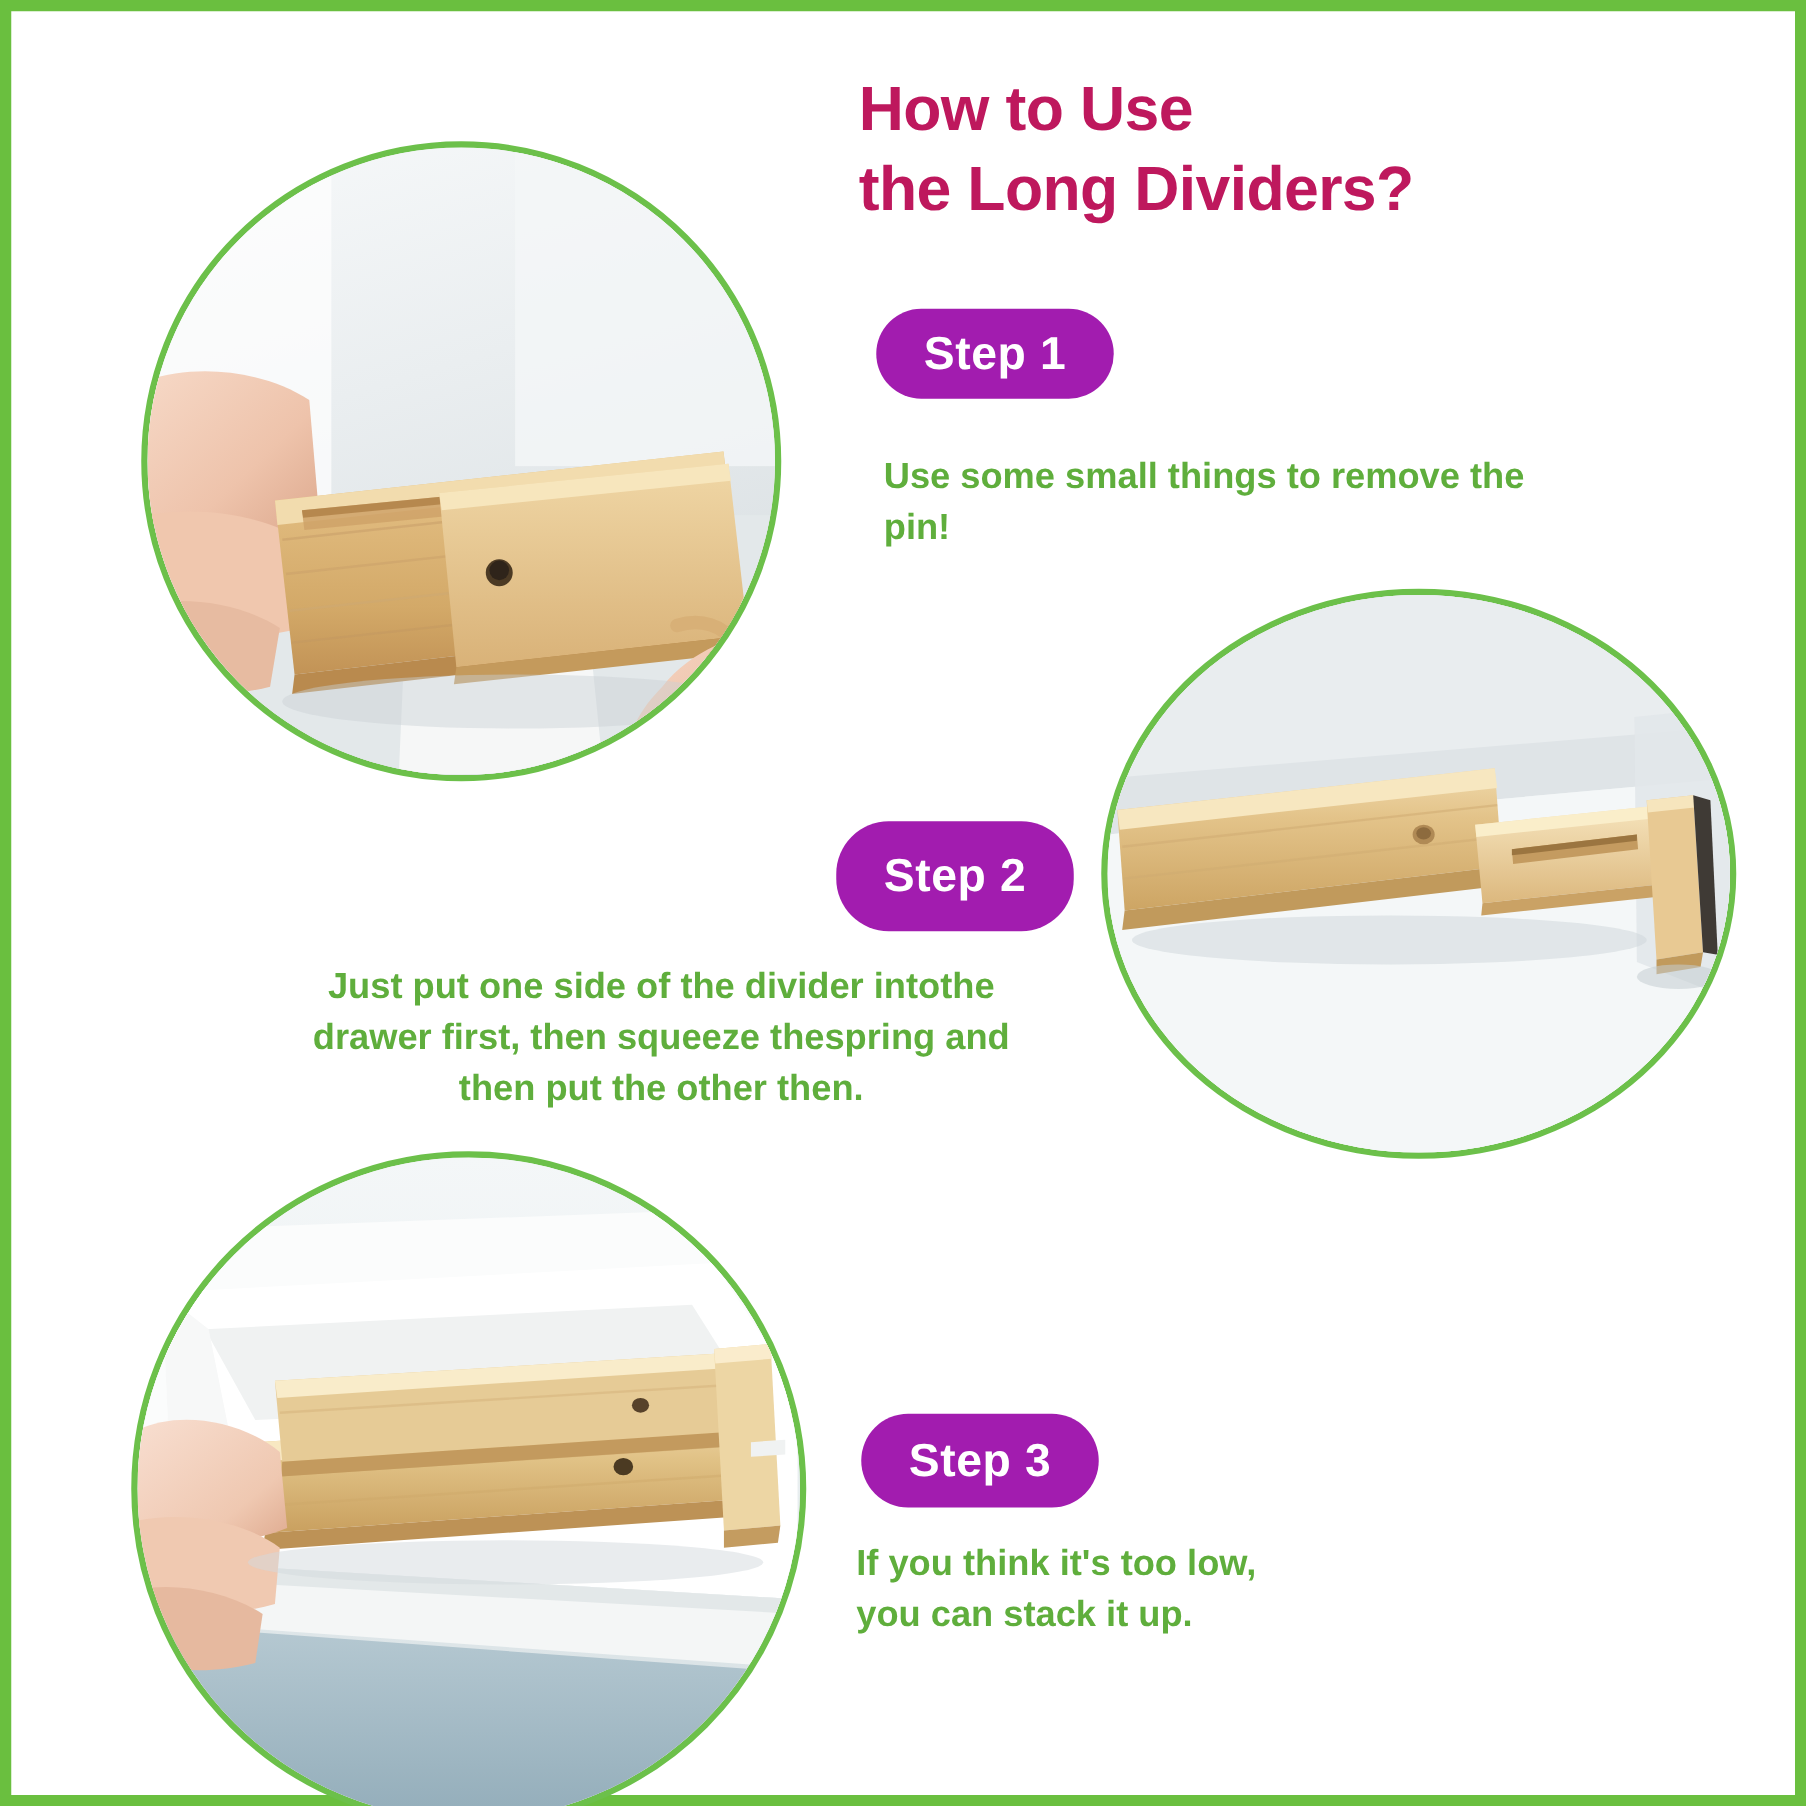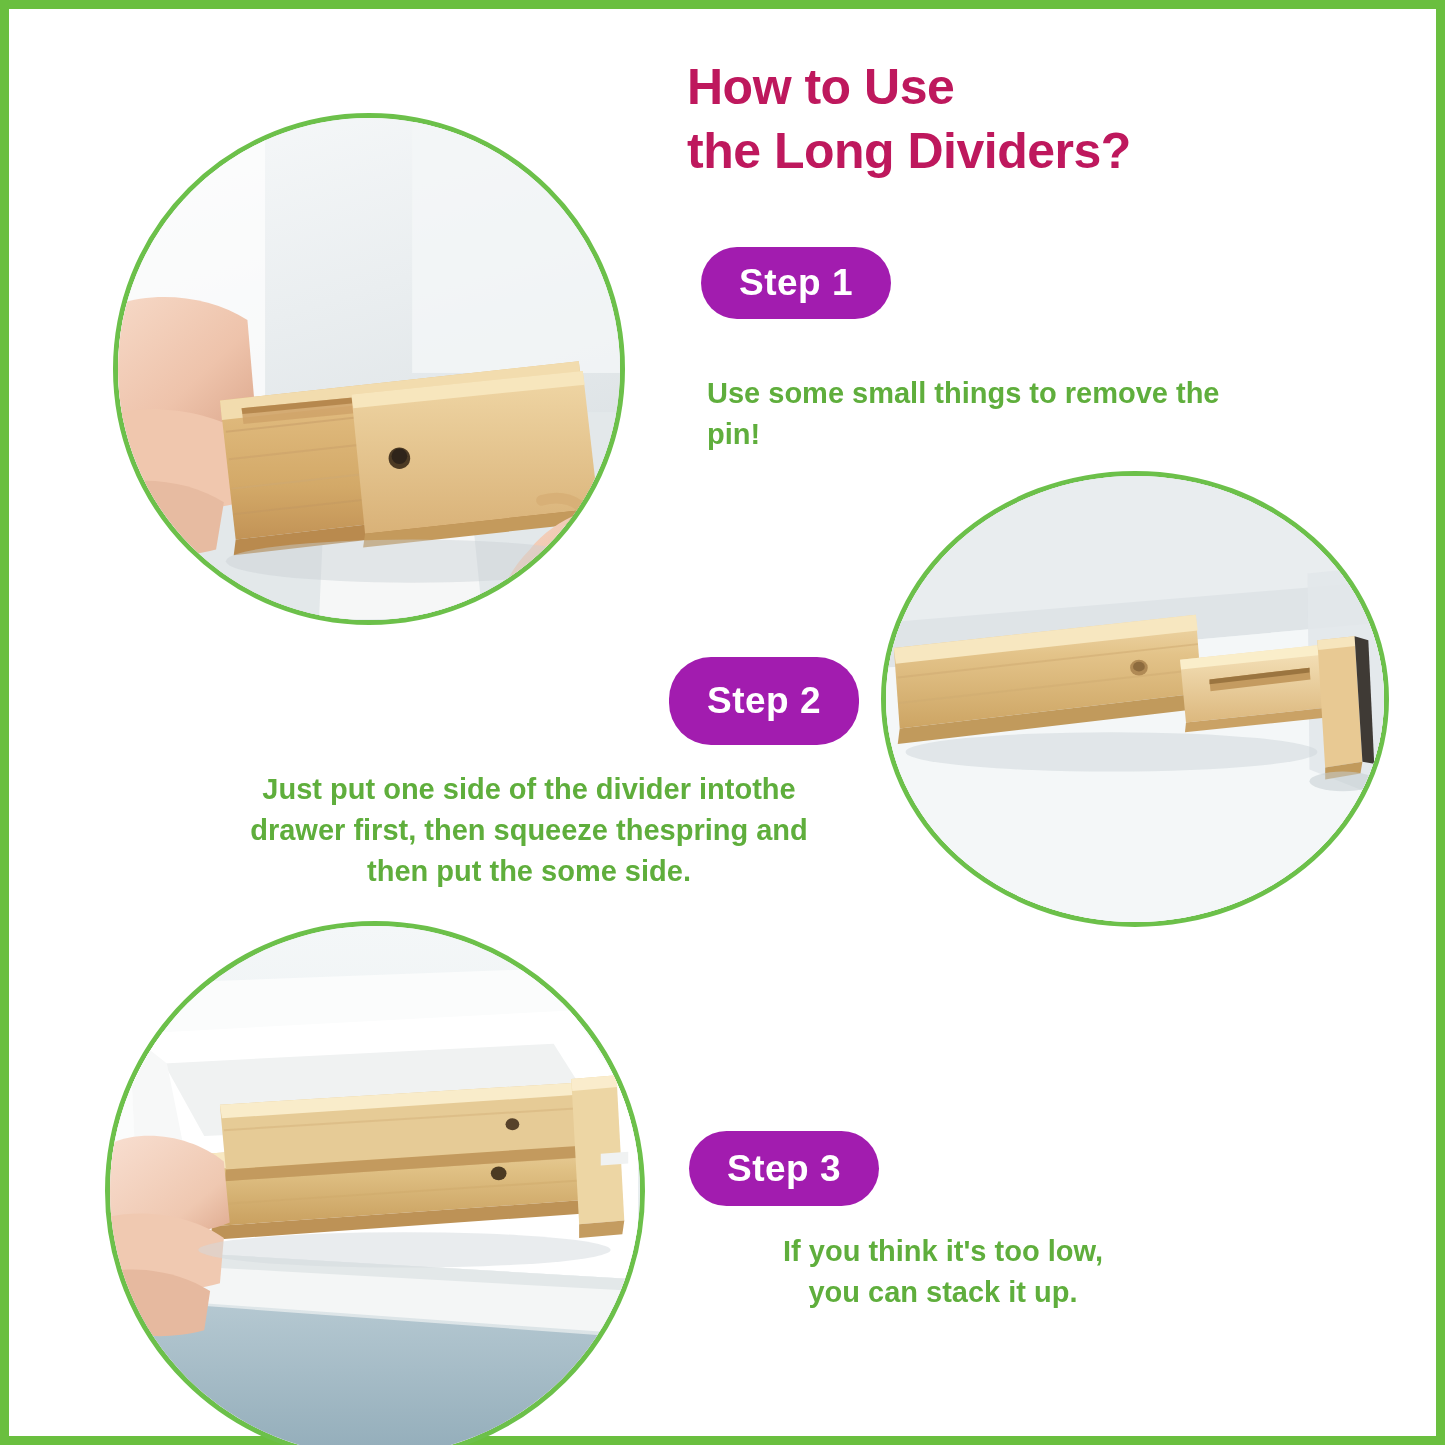--- a/index.html
+++ b/index.html
@@ -56,35 +56,35 @@
   
   .step-text {
     position: absolute;
     color: #5fae3c;
     font-size: 29px;
     font-weight: bold;
     line-height: 1.42;
   }
   #text-1 {
     left: 698px;
-    top: 364px;
+    top: 352px;
     width: 712px;
     text-align: left;
   }
   #text-2 {
     left: 180px;
     top: 760px;
     width: 680px;
     text-align: center;
   }
   #text-3 {
-    left: 654px;
+    left: 676px;
     top: 1222px;
     width: 560px;
-    text-align: center;
+    text-align: left;
   }
   .step-text .line { display: block; }
 
   
   .photo {
     position: absolute;
     border-radius: 50%;
     border: 5px solid #6cc04a;
     overflow: hidden;
     box-sizing: border-box;
@@ -232,21 +232,21 @@
       <ellipse cx="466" cy="312" rx="34" ry="10" fill="#c5cdd1" opacity="0.55"></ellipse>
     </svg>
   </div>
 
   <div class="pill" id="pill-2">
     <span>Step 2</span>
   </div>
   <div class="step-text" id="text-2">
     <span class="line">Just put one side of the divider intothe</span>
     <span class="line">drawer first, then squeeze thespring and</span>
-    <span class="line">then put the some side.</span>
+    <span class="line">then put the other then.</span>
   </div>
 
   <div class="photo" id="photo-3">
     <svg viewBox="0 0 540 540" preserveAspectRatio="xMidYMid slice">
       <defs>
         <linearGradient id="bg3" x1="0" y1="0" x2="0" y2="1">
           <stop offset="0%" stop-color="#f4f7f8"></stop>
           <stop offset="55%" stop-color="#e7edef"></stop>
           <stop offset="100%" stop-color="#cfdade"></stop>
         </linearGradient>

